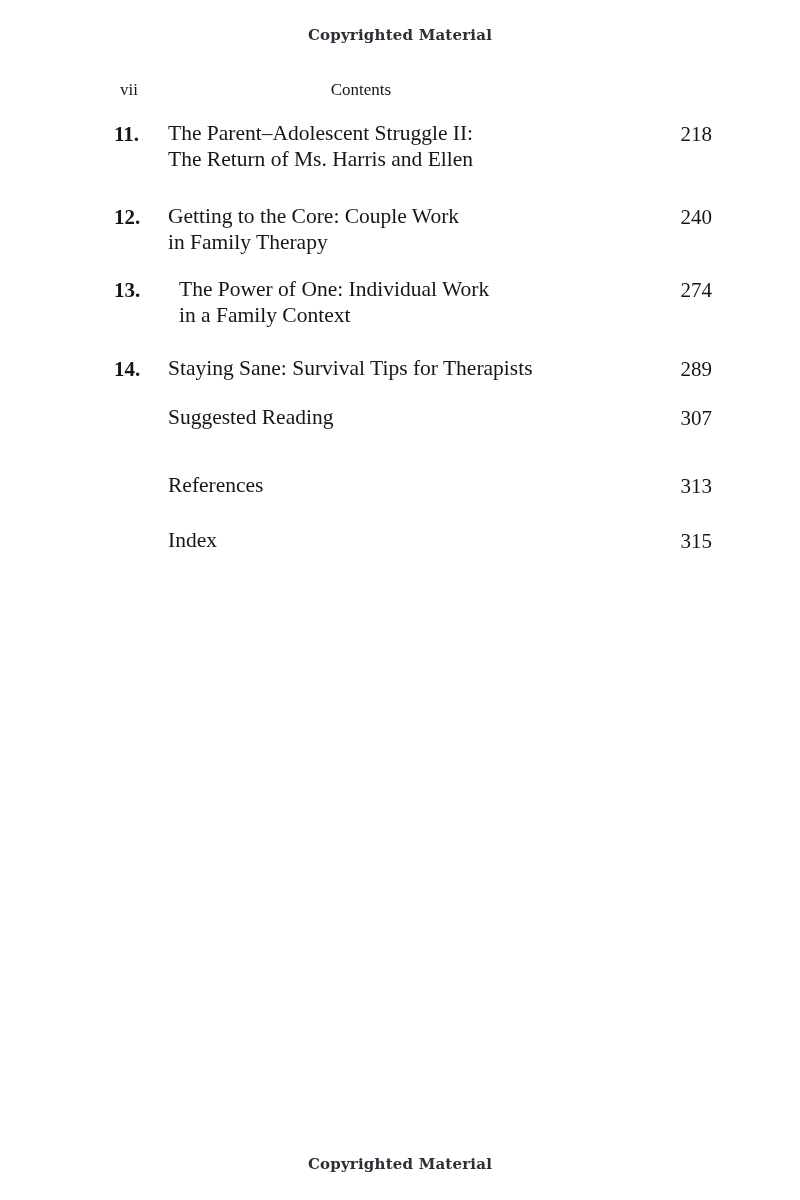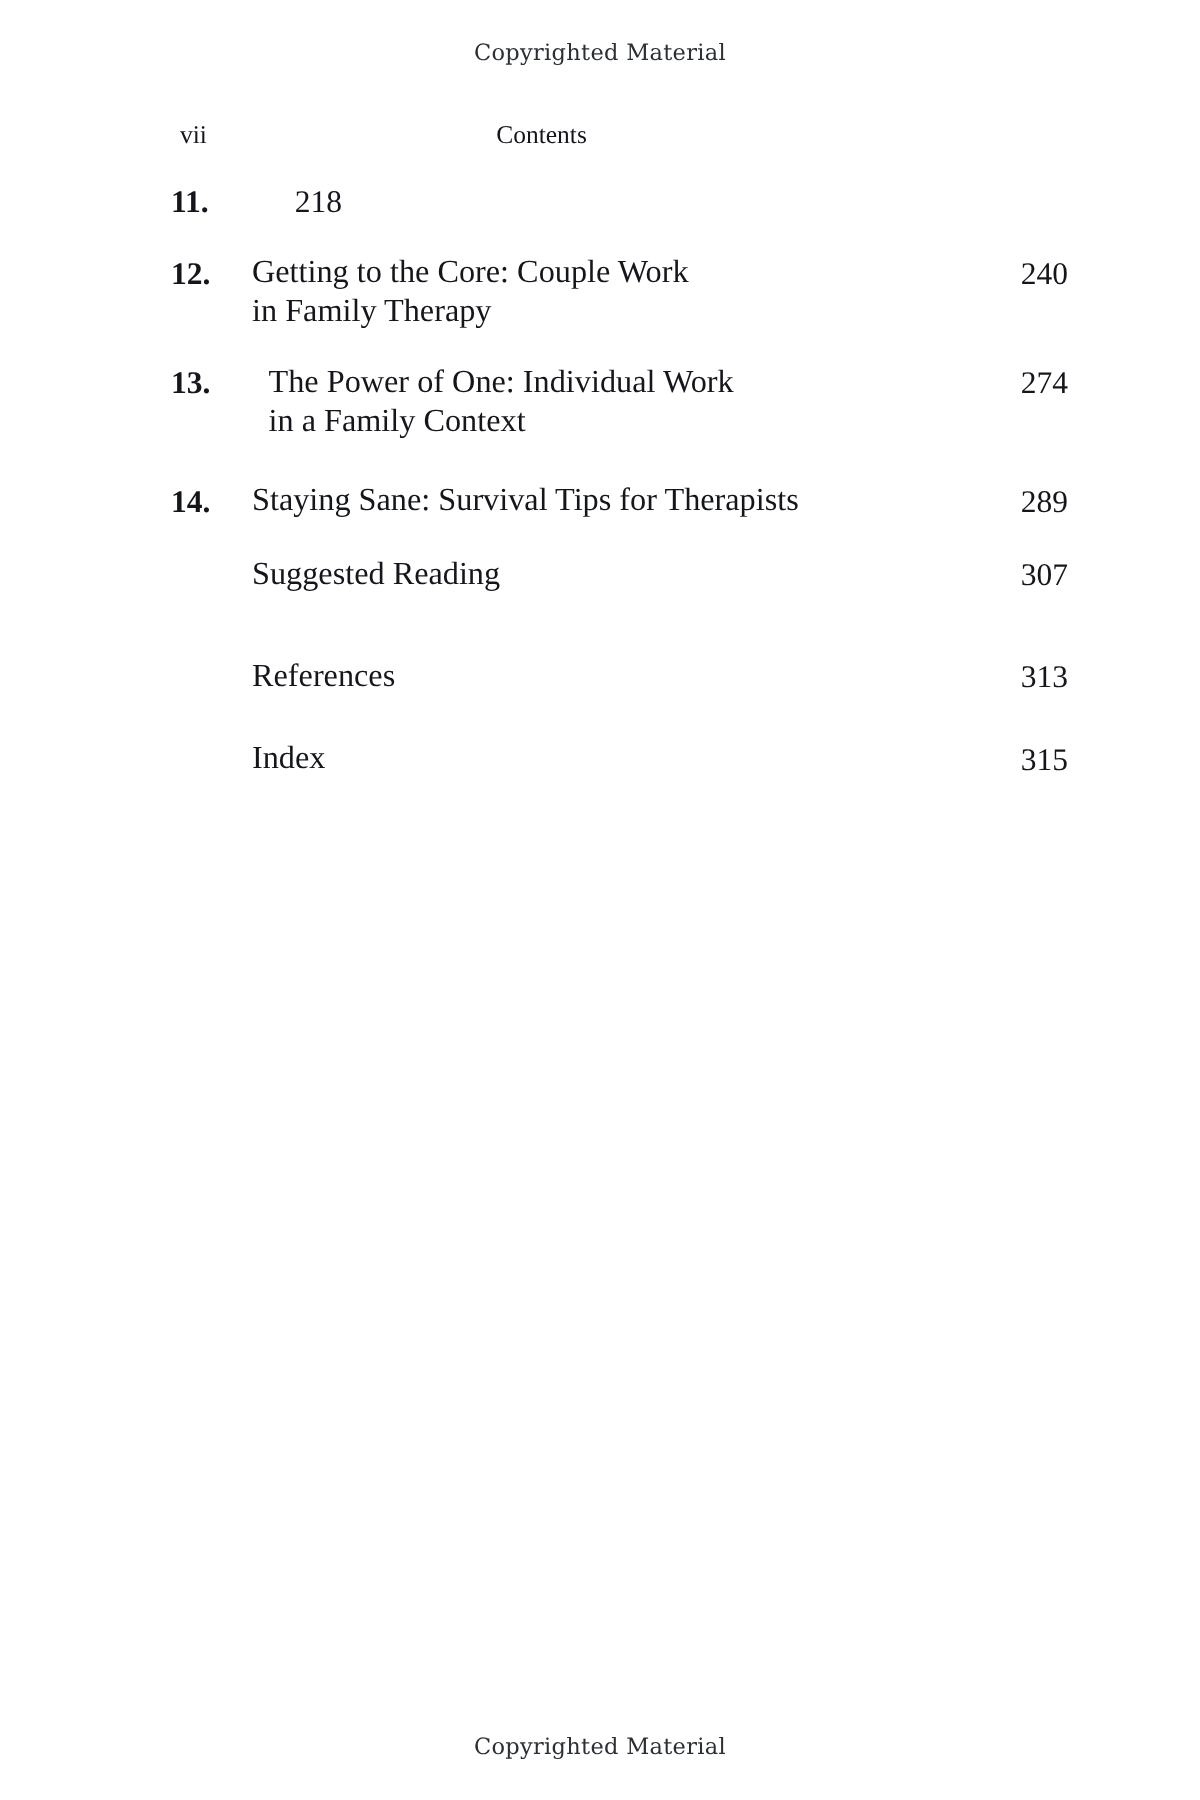--- a/index.html
+++ b/index.html
@@ -25,20 +25,21 @@
 
   .watermark {
     position: absolute;
     left: 0;
     width: 800px;
     text-align: center;
     font-family: "DejaVu Serif", serif;
     font-size: 15px;
     letter-spacing: 0.2px;
     color: #2b2f36;
+    font-weight: bold;
   }
   .watermark.top { top: 26px; }
   .watermark.bottom { top: 1155px; }
 
   .folio-row {
     position: absolute;
     top: 80px;
     left: 0;
     width: 704px;
     height: 22px;
@@ -104,21 +105,21 @@
   .pageno {
     flex: 0 0 60px;
     text-align: right;
     font-size: 21px;
     line-height: 1.19;
     padding-top: 1px;
     color: #14161c;
   }
 
   
-  .toc-entry.e1 { margin-bottom: 22px; }
+  .toc-entry.e1 { margin-bottom: 32px; }
   .toc-entry.e2 { margin-bottom: 22px; }
   .toc-entry.e3 { margin-bottom: 28px; gap: 11px; }
   .toc-entry.e4 { }
   .toc-entry.e5 { margin-bottom: 42px; }
   .toc-entry.e6 { margin-bottom: 29px; }
   .toc-entry.e7 { margin-bottom: 0; }
 </style>
 </head>
 <body>
 
@@ -128,20 +129,24 @@
 
   <div class="folio-row">
     <div class="folio">vii</div>
     <div class="running-head">Contents</div>
   </div>
 
   <div class="toc">
 
     <div class="toc-entry e1">
       <div class="num">11.</div>
+      <div class="title">
+        <span class="line1">The Parent–Adolescent Struggle II:</span>
+        <span class="line2">The Return of Ms. Harris and Ellen</span>
+      </div>
       <div class="pageno">218</div>
     </div>
 
     <div class="toc-entry e2">
       <div class="num">12.</div>
       <div class="title">
         <span class="line1">Getting to the Core: Couple Work</span>
         <span class="line2">in Family Therapy</span>
       </div>
       <div class="pageno">240</div>

